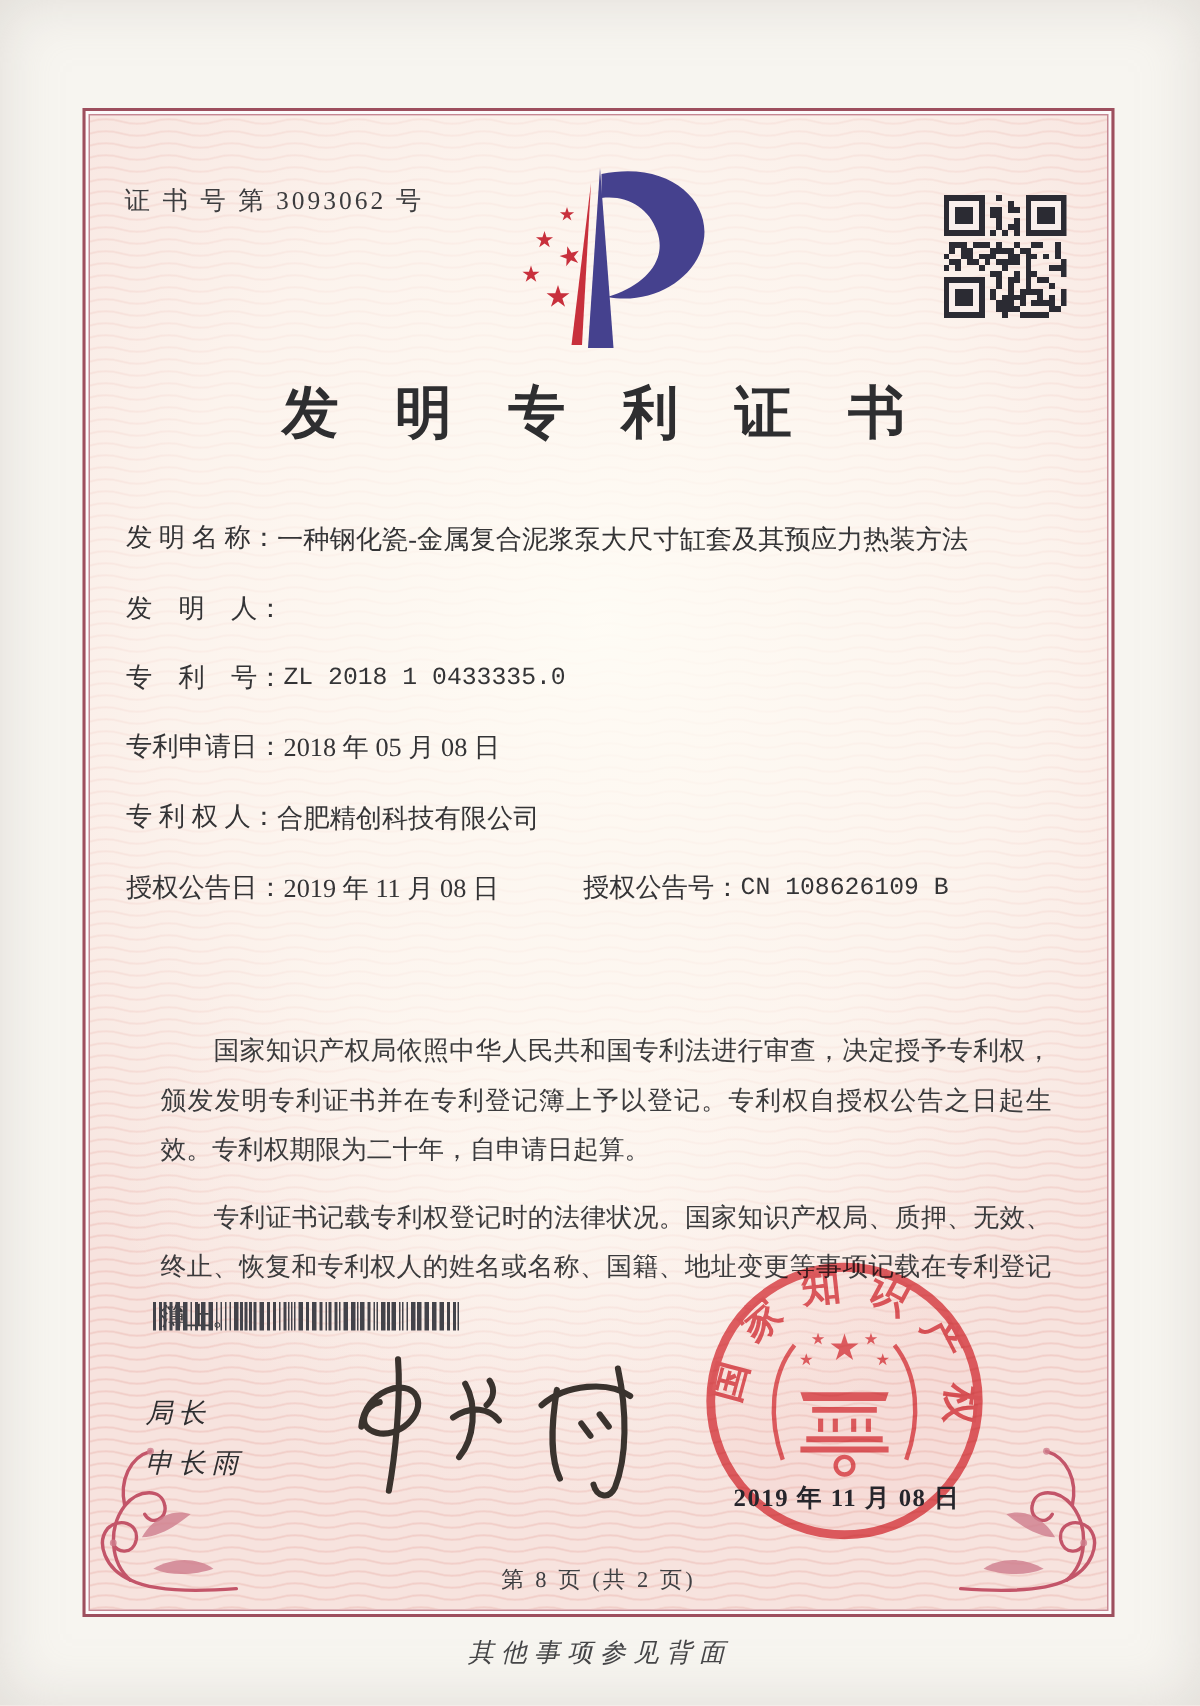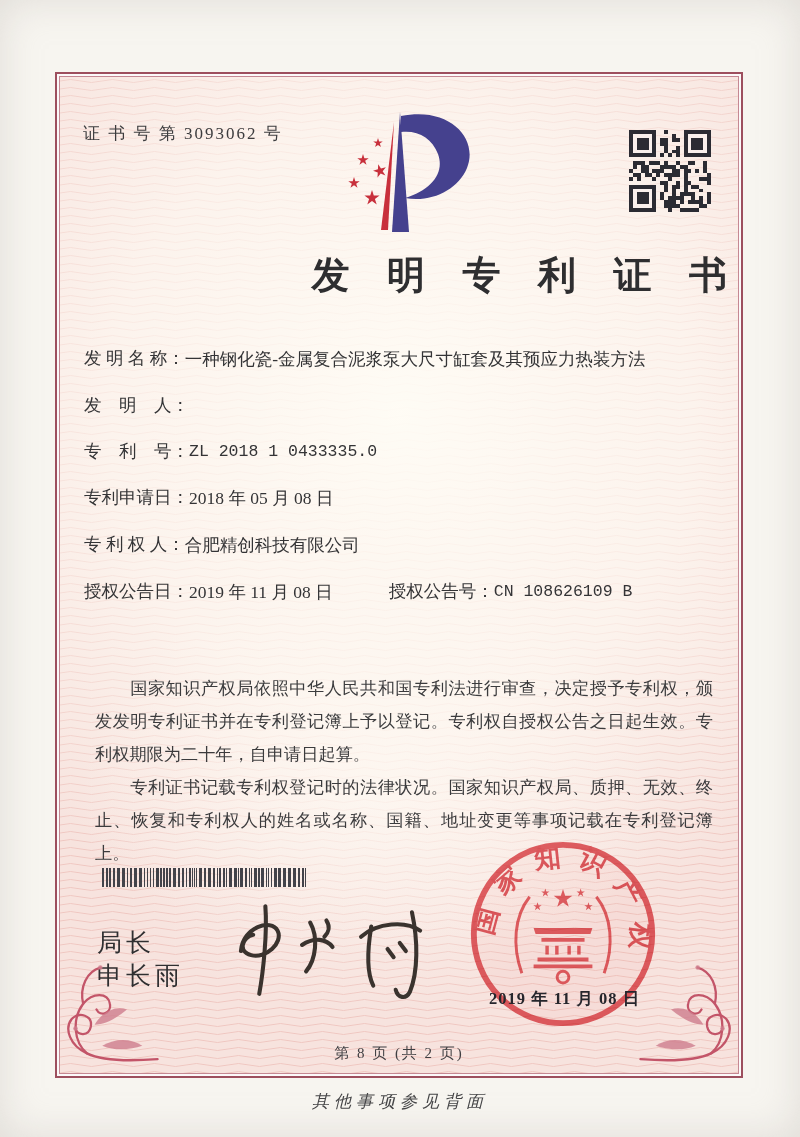--- a/index.html
+++ b/index.html
@@ -18,35 +18,35 @@
   }
   .waves{position:absolute; inset:3px; opacity:.85;}
   .wash{position:absolute; inset:3px;
     background:
       radial-gradient(ellipse 78% 55% at 50% 34%, rgba(255,253,246,.95), rgba(255,252,245,.65) 55%, rgba(255,250,242,0) 100%),
       radial-gradient(ellipse 62% 32% at 46% 72%, rgba(255,252,246,.6), rgba(255,252,246,0) 70%);
   }
   .cert-no{position:absolute; left:26px; top:48px; font-size:17px; letter-spacing:2px; color:#3c3c3e;}
   .logo{position:absolute; left:280px; top:36px; width:150px; height:130px;}
   .qr{position:absolute; left:572px; top:56px; width:82px; height:82px;}
-  .title{position:absolute; left:0; top:176px; width:100%; text-align:right;
+  .title{position:absolute; left:0; top:176px; width:100%; text-align:center;
     font-size:38px; font-weight:600; letter-spacing:14px; padding-left:7px; box-sizing:border-box; color:#2e2e30;}
   .fields{position:absolute; left:27px; top:272px; width:614px;}
   .frow{display:flex; align-items:flex-start; margin-bottom:20px; min-height:26px;}
   .f-label{flex:none; white-space:pre; font-size:17.5px; color:#343436;}
   .f-value{font-size:17.5px; color:#343436; line-height:1.55;}
   .addr .f-value{max-width:478px;}
   .mono{font-family:"Liberation Mono","DejaVu Sans Mono",monospace; font-size:16.5px;}
   .pair2{margin-left:56px; display:flex;}
   .paras{position:absolute; left:38px; top:598px; width:618px;
     font-size:17.2px; line-height:1.92; color:#3b3b3d; text-align:justify;}
-  .paras p{margin:0; text-indent:2.05em;}
+  .paras p{margin:12px; text-indent:2.05em;}
   .barcode{position:absolute; left:45px; top:794px; width:214px; height:19px; display:flex; align-items:stretch;}
   .barcode i{display:block; background:#43434a;}
-  .director{position:absolute; left:40px; top:852px; font-size:25px; letter-spacing:4px; line-height:33px; color:#2f2f31;}
+  .director{position:absolute; left:40px; top:852px; font-size:18px; letter-spacing:4px; line-height:33px; color:#2f2f31;font-style:italic;}
   .signature{position:absolute; left:155px; top:818px; width:235px; height:112px;}
   .seal{position:absolute; left:408px; top:762px; width:196px; height:196px; mix-blend-mode:multiply; opacity:.92;}
   .seal-date{position:absolute; left:432px; top:914px; width:180px; font-size:16.5px; font-weight:bold;
     letter-spacing:1px; color:#26262c; z-index:5;}
   .page-info{position:absolute; left:0; top:970px; width:100%; text-align:center; font-size:15px; letter-spacing:2px; color:#3f3f42;}
   .flourish{position:absolute; bottom:-6px; width:124px; height:124px; pointer-events:none;}
   .flourish.fl-left{left:-12px;}
   .flourish.fl-right{right:-12px; transform:scaleX(-1);}
   .back-note{position:absolute; left:0; top:1090px; width:100%; text-align:center;
     font-size:17px; font-style:italic; letter-spacing:5px; color:#454547;}

